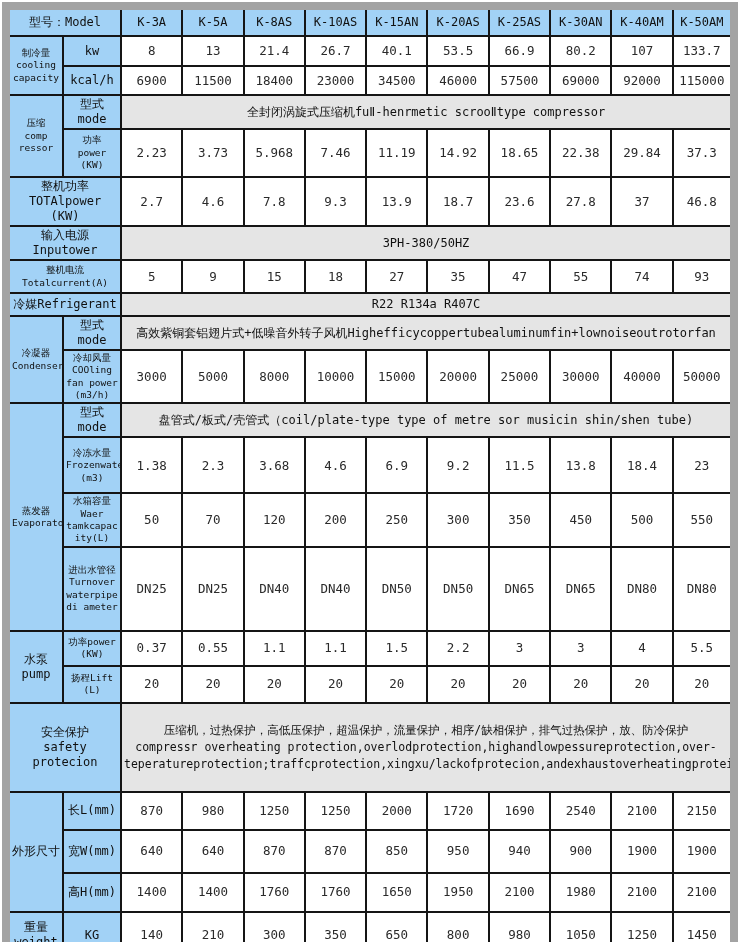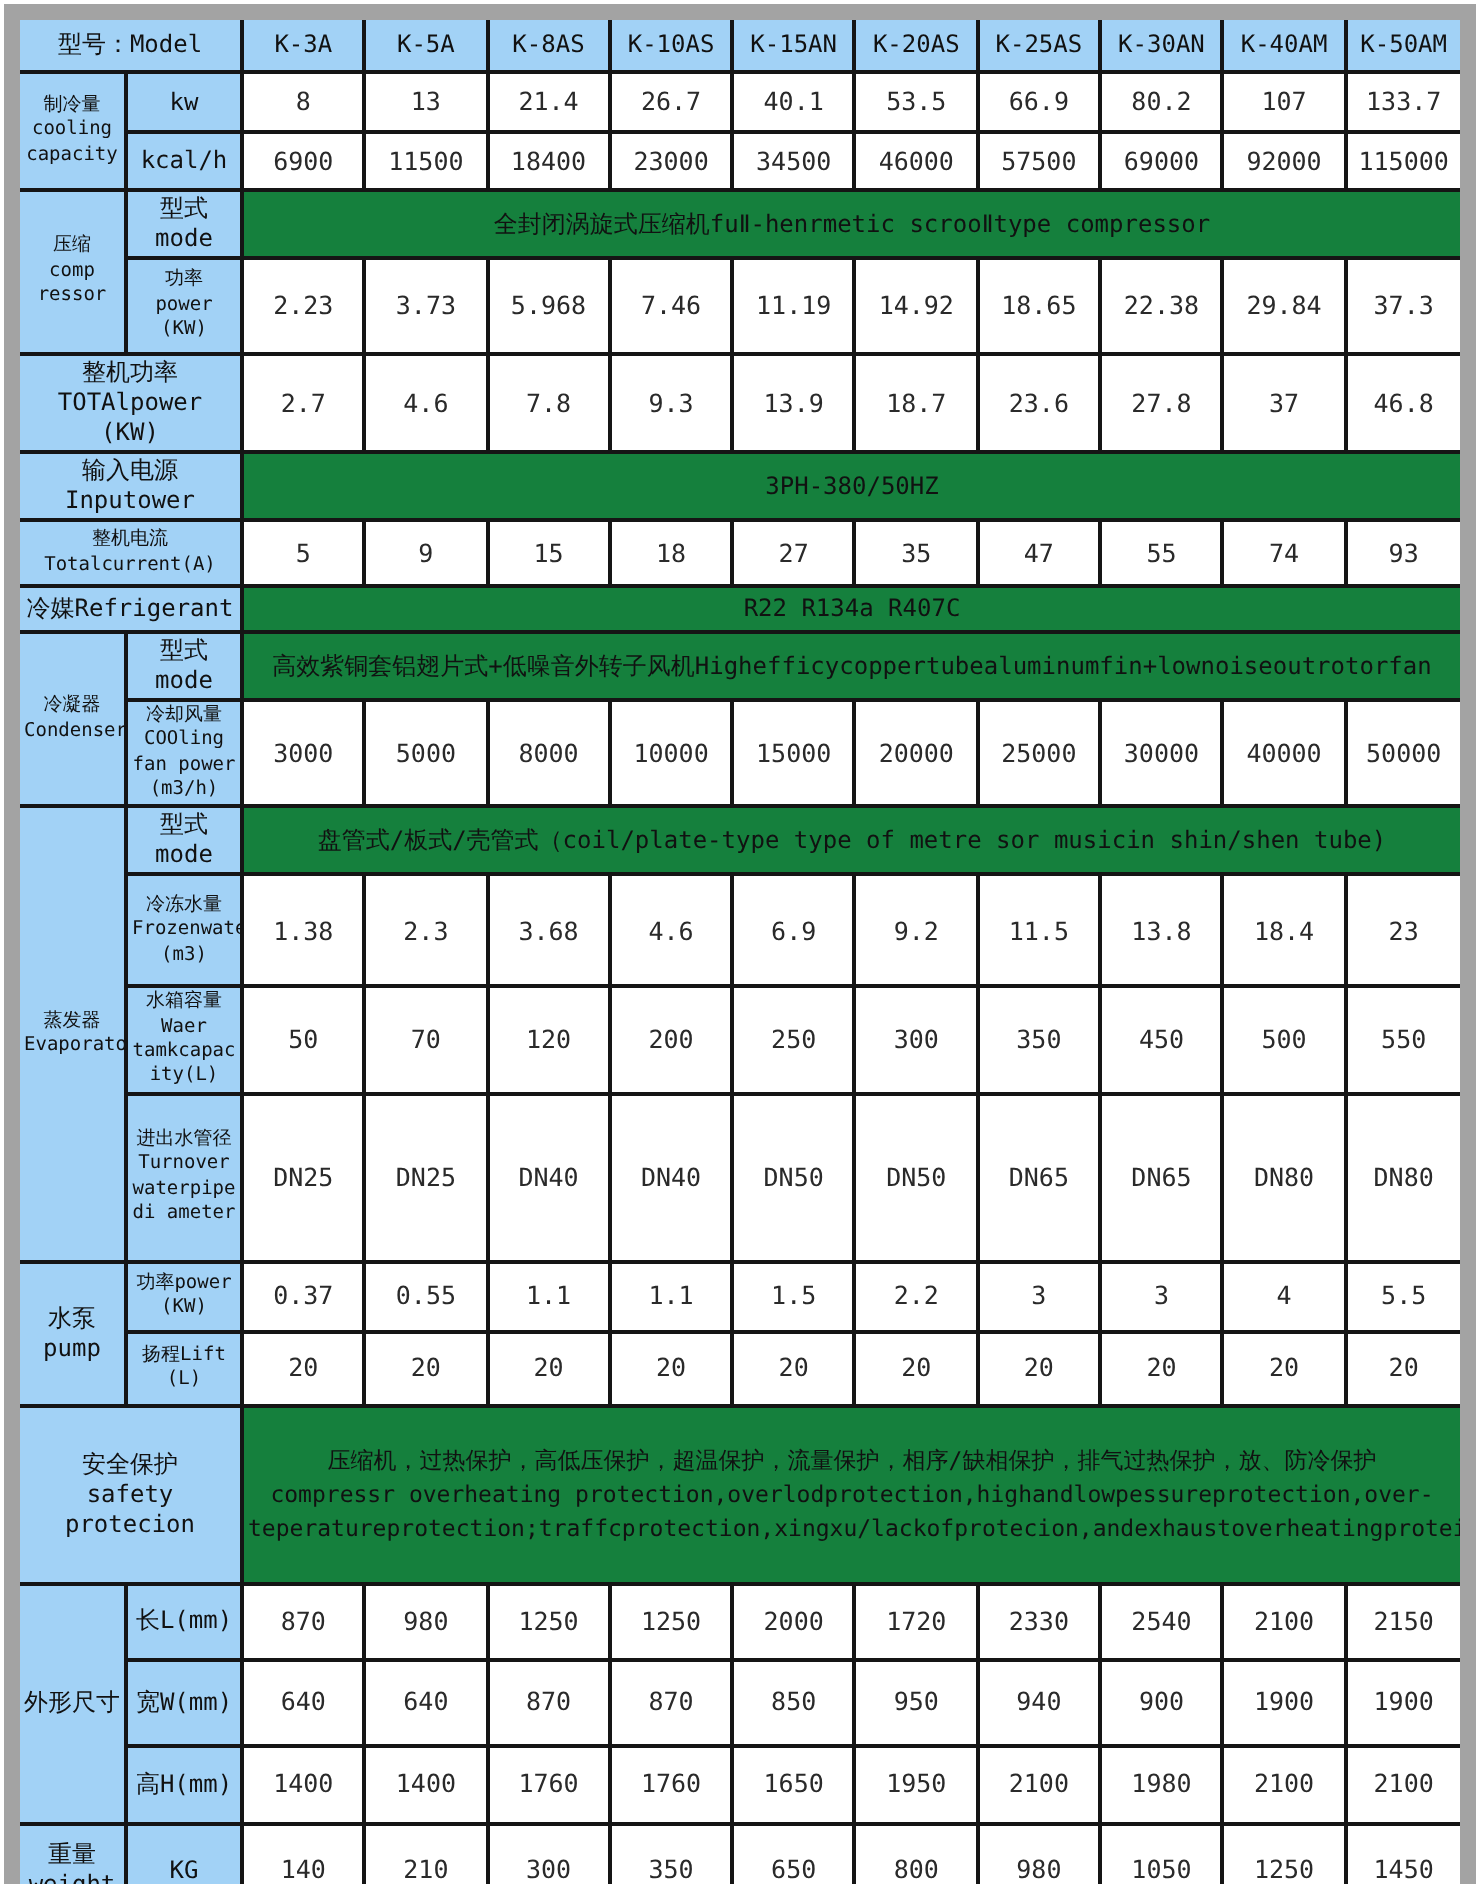--- a/index.html
+++ b/index.html
@@ -19,21 +19,21 @@
   td {
     border:2px solid #151515;
     text-align:center;
     vertical-align:middle;
     padding:1px 2px;
     white-space:pre-line;
     overflow:hidden;
     line-height:1.25;
   }
   td.lab  { background:#a2d2f6; font-size:12px; color:#111; }
-  td.info { background:#15803d; font-size:12px; color:#111; }
+  td.info { background:#e5e5e5; font-size:12px; color:#111; }
   td.val  { background:#ffffff; font-size:12.5px; color:#2a2a2a; }
   td.small{ font-size:9.5px; line-height:1.3; }
   td.safety { font-size:11.5px; line-height:1.45; }
 </style>
 </head>
 <body>
 
 <div class="page">
 
   <table class="spec">
@@ -266,21 +266,21 @@
         </tr>
         <tr style="height: 38px;">
           <td rowspan="3" class="lab">外形尺寸</td>
           <td class="lab">长L(mm)</td>
           <td class="val">870</td>
           <td class="val">980</td>
           <td class="val">1250</td>
           <td class="val">1250</td>
           <td class="val">2000</td>
           <td class="val">1720</td>
-          <td class="val">2330</td>
+          <td class="val">1690</td>
           <td class="val">2540</td>
           <td class="val">2100</td>
           <td class="val">2150</td>
         </tr>
         <tr style="height: 43px;">
           <td class="lab">宽W(mm)</td>
           <td class="val">640</td>
           <td class="val">640</td>
           <td class="val">870</td>
           <td class="val">870</td>

